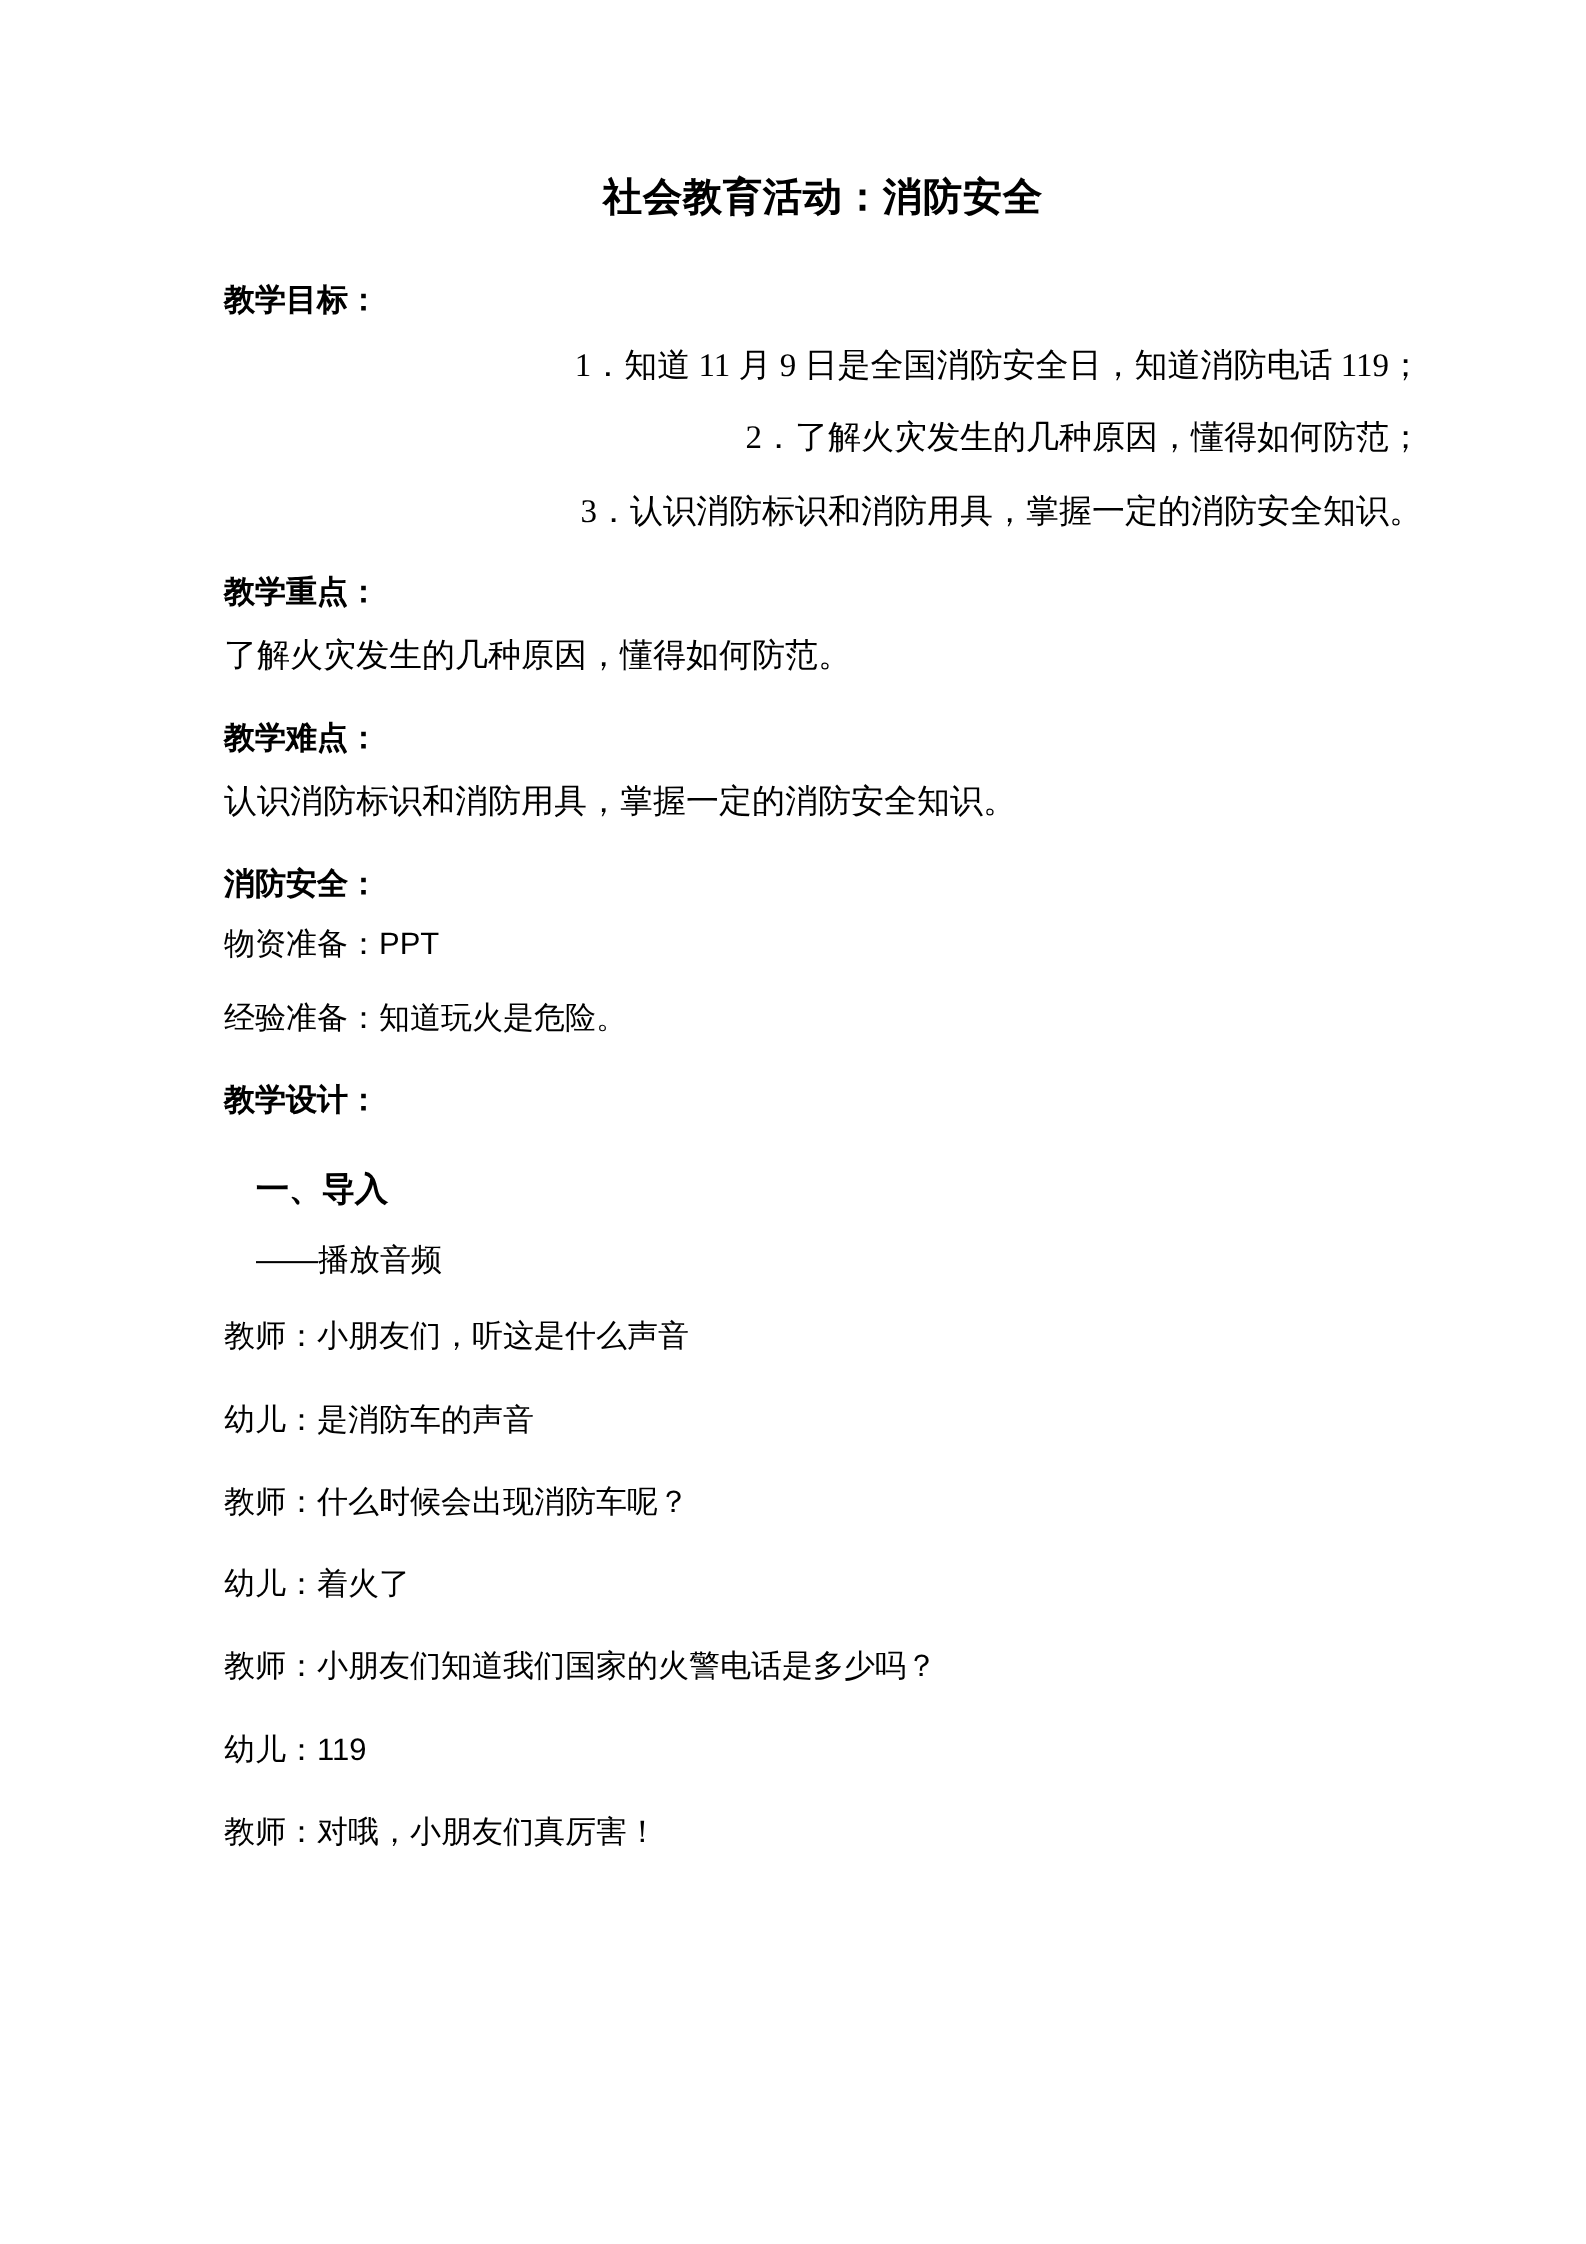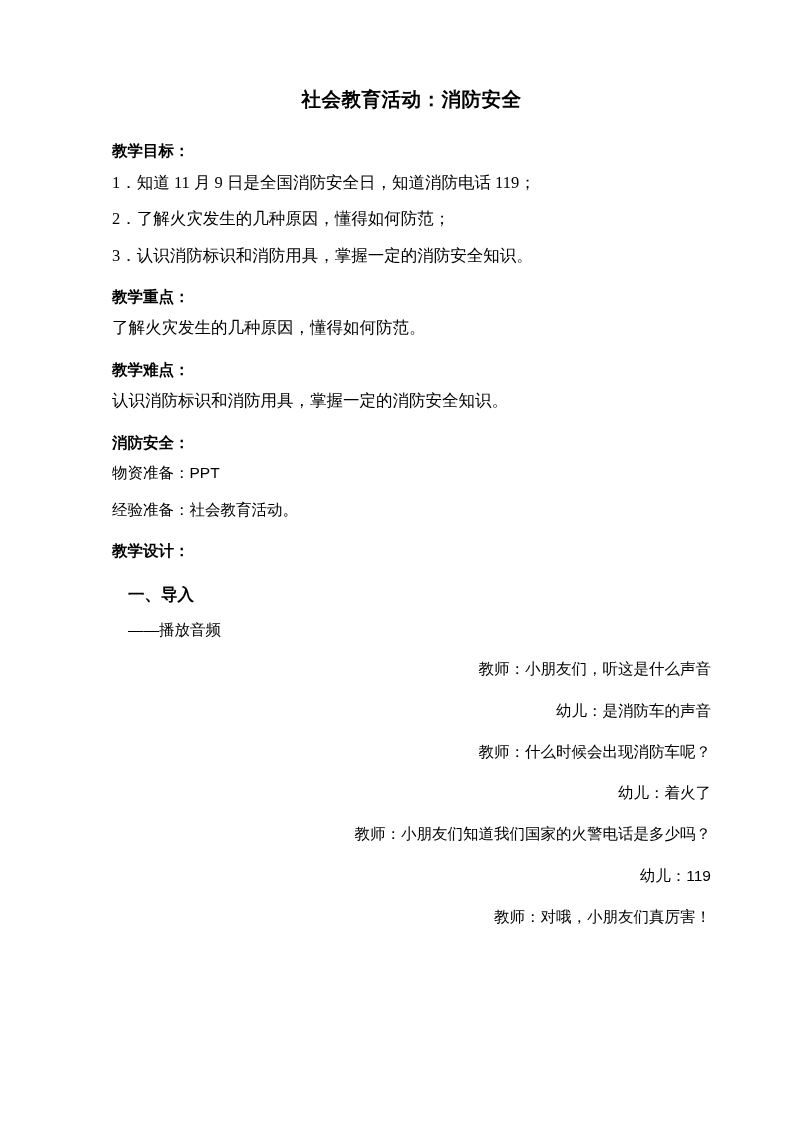--- a/index.html
+++ b/index.html
@@ -64,24 +64,24 @@
     font-family: "Liberation Sans", "DejaVu Sans", sans-serif;
     font-size: 15.5px;
     margin: 0 0 16px 0;
     padding-left: 16px;
   }
   .dialog-line {
     font-family: "Liberation Sans", "DejaVu Sans", sans-serif;
     font-size: 15.5px;
     line-height: 1.5;
     margin: 0 0 18px 0;
-    text-align: right;
   }
   .goal-list .para {
     margin-bottom: 11px;
+    text-align: right;
   }
 </style>
 </head>
 <body>
 
 <div class="page">
 
   <h1 class="doc-title">社会教育活动：消防安全</h1>
 
   <div class="block">
@@ -99,21 +99,21 @@
   </div>
 
   <div class="block">
     <div class="heading">教学难点：</div>
     <p class="para last">认识消防标识和消防用具，掌握一定的消防安全知识。</p>
   </div>
 
   <div class="block">
     <div class="heading">消防安全：</div>
     <p class="para sans">物资准备：PPT</p>
-    <p class="para sans last">经验准备：社会教育活动。</p>
+    <p class="para sans last">经验准备：知道玩火是危险。</p>
   </div>
 
   <div class="block">
     <div class="heading">教学设计：</div>
     <div class="section-heading">一、导入</div>
     <div class="indent-line">——播放音频</div>
     <div class="dialog-list">
       <p class="dialog-line">教师：小朋友们，听这是什么声音</p>
       <p class="dialog-line">幼儿：是消防车的声音</p>
       <p class="dialog-line">教师：什么时候会出现消防车呢？</p>

